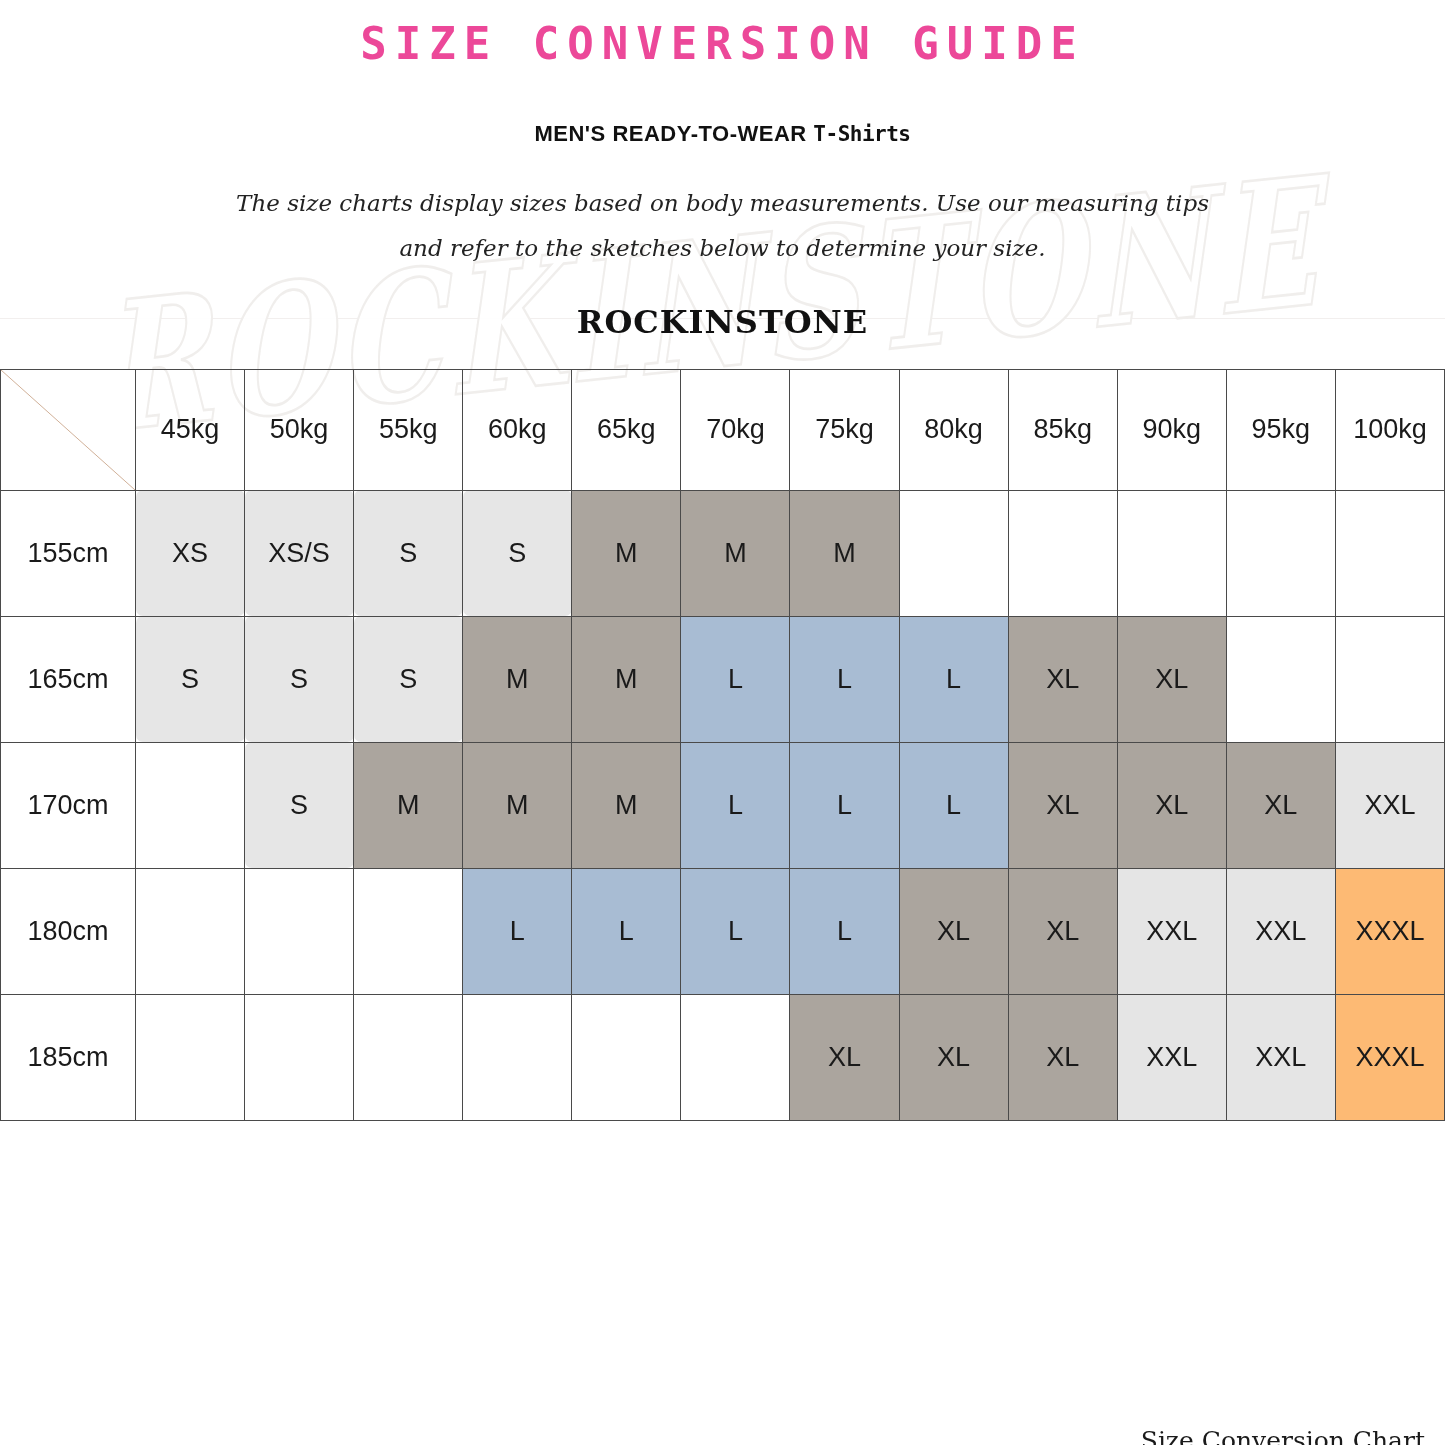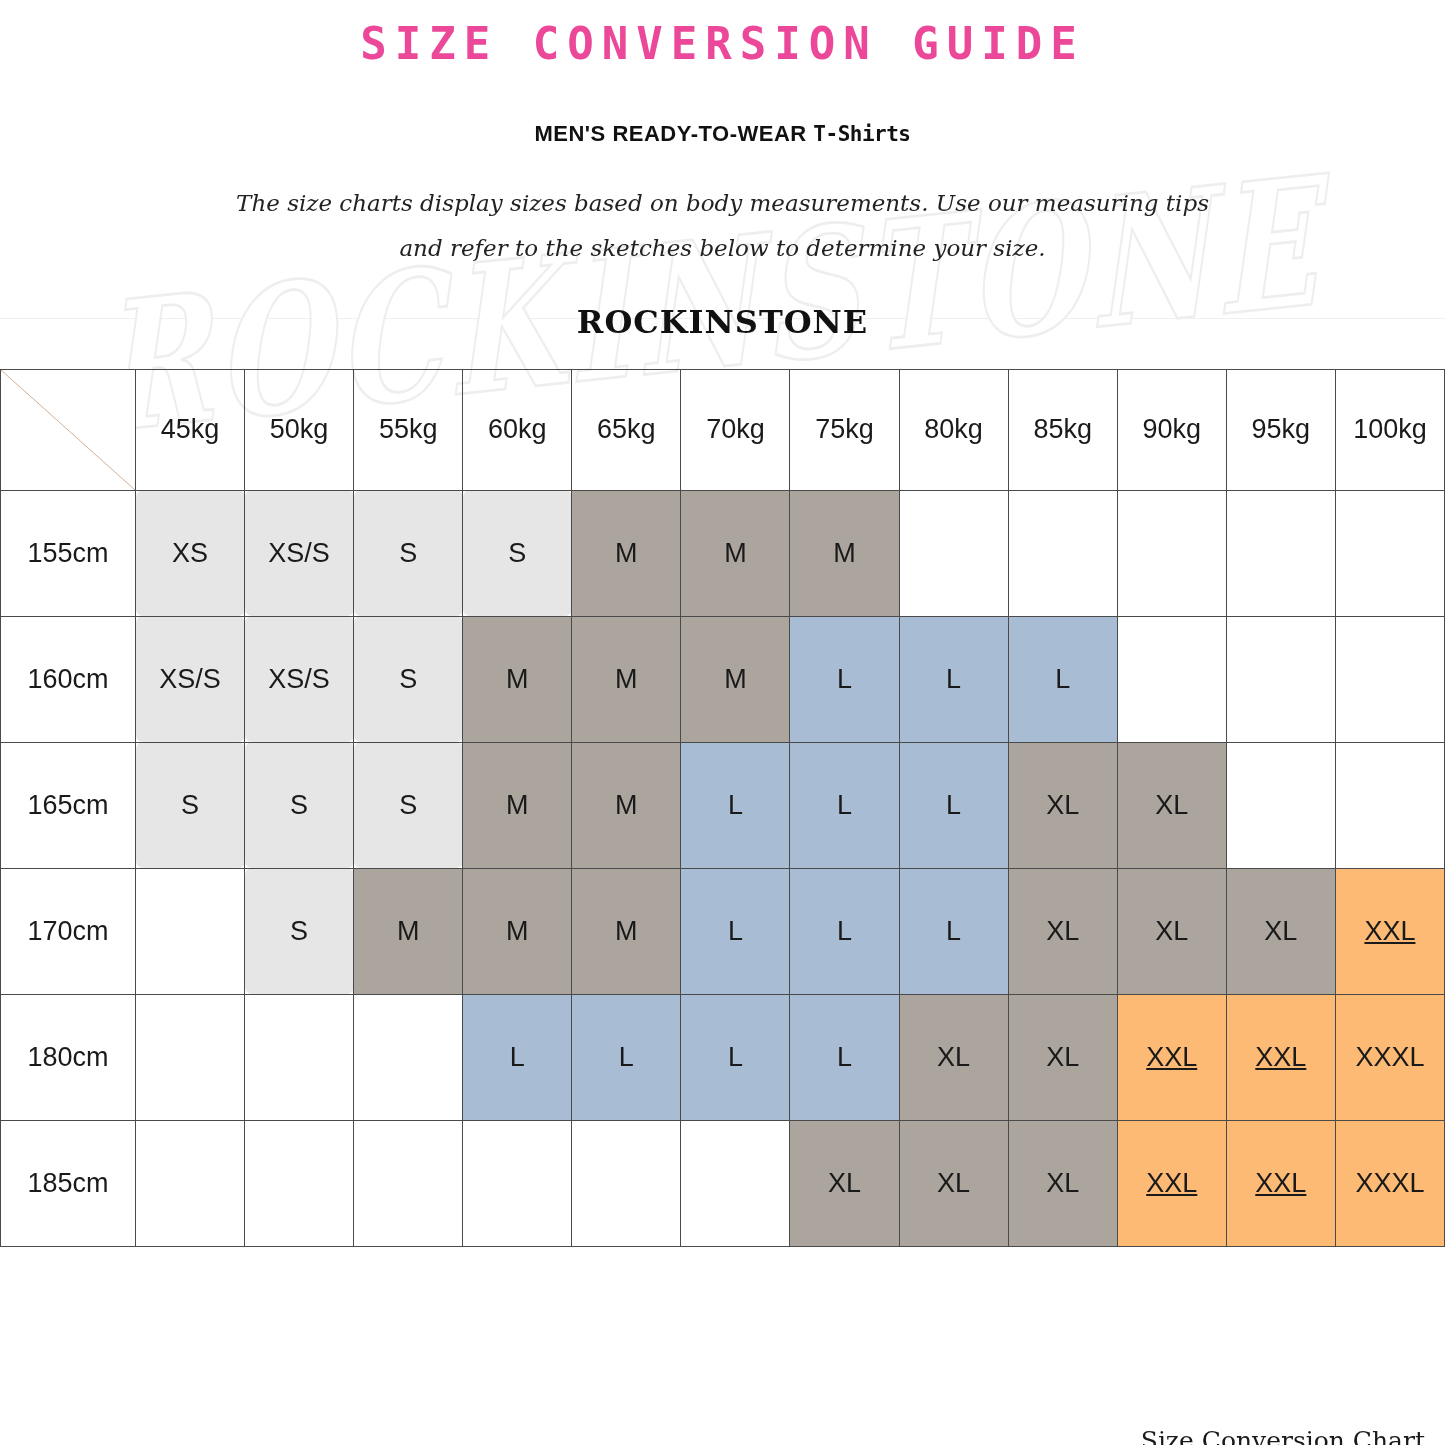--- a/index.html
+++ b/index.html
@@ -140,21 +140,21 @@
     top: 0;
     width: 100%;
     height: 100%;
   }
   .col-head { font-size: 28px; }
   .row-head { font-size: 28px; margin-left: 44px; }
   td.c-empty { background: #ffffff; }
   td.c-light { background: #e6e6e6; border-radius: 7px; }
   td.c-gray  { background: #aba59e; }
   td.c-blue  { background: #a8bcd3; }
-  td.c-pale  { background: #fdba74; text-decoration: underline; }
+  td.c-pale  { background: #e5e5e5; }
   td.c-steel { background: #fdba74; }
 
   .footer-note {
     position: absolute;
     right: 20px;
     bottom: 8px;
     font-family: "DejaVu Serif", serif;
     font-size: 25px;
     color: #1a1a1a;
     z-index: 3;
@@ -211,35 +211,20 @@
             <td class="c-gray">M</td>
             <td class="c-gray">M</td>
             <td class="c-gray">M</td>
             <td class="c-empty"></td>
             <td class="c-empty"></td>
             <td class="c-empty"></td>
             <td class="c-empty"></td>
             <td class="c-empty"></td>
           </tr>
           <tr>
-            <th class="row-head">160cm</th>
-            <td class="c-light">XS/S</td>
-            <td class="c-light">XS/S</td>
-            <td class="c-light">S</td>
-            <td class="c-gray">M</td>
-            <td class="c-gray">M</td>
-            <td class="c-gray">M</td>
-            <td class="c-blue">L</td>
-            <td class="c-blue">L</td>
-            <td class="c-blue">L</td>
-            <td class="c-empty"></td>
-            <td class="c-empty"></td>
-            <td class="c-empty"></td>
-          </tr>
-          <tr>
             <th class="row-head">165cm</th>
             <td class="c-light">S</td>
             <td class="c-light">S</td>
             <td class="c-light">S</td>
             <td class="c-gray">M</td>
             <td class="c-gray">M</td>
             <td class="c-blue">L</td>
             <td class="c-blue">L</td>
             <td class="c-blue">L</td>
             <td class="c-gray">XL</td>

